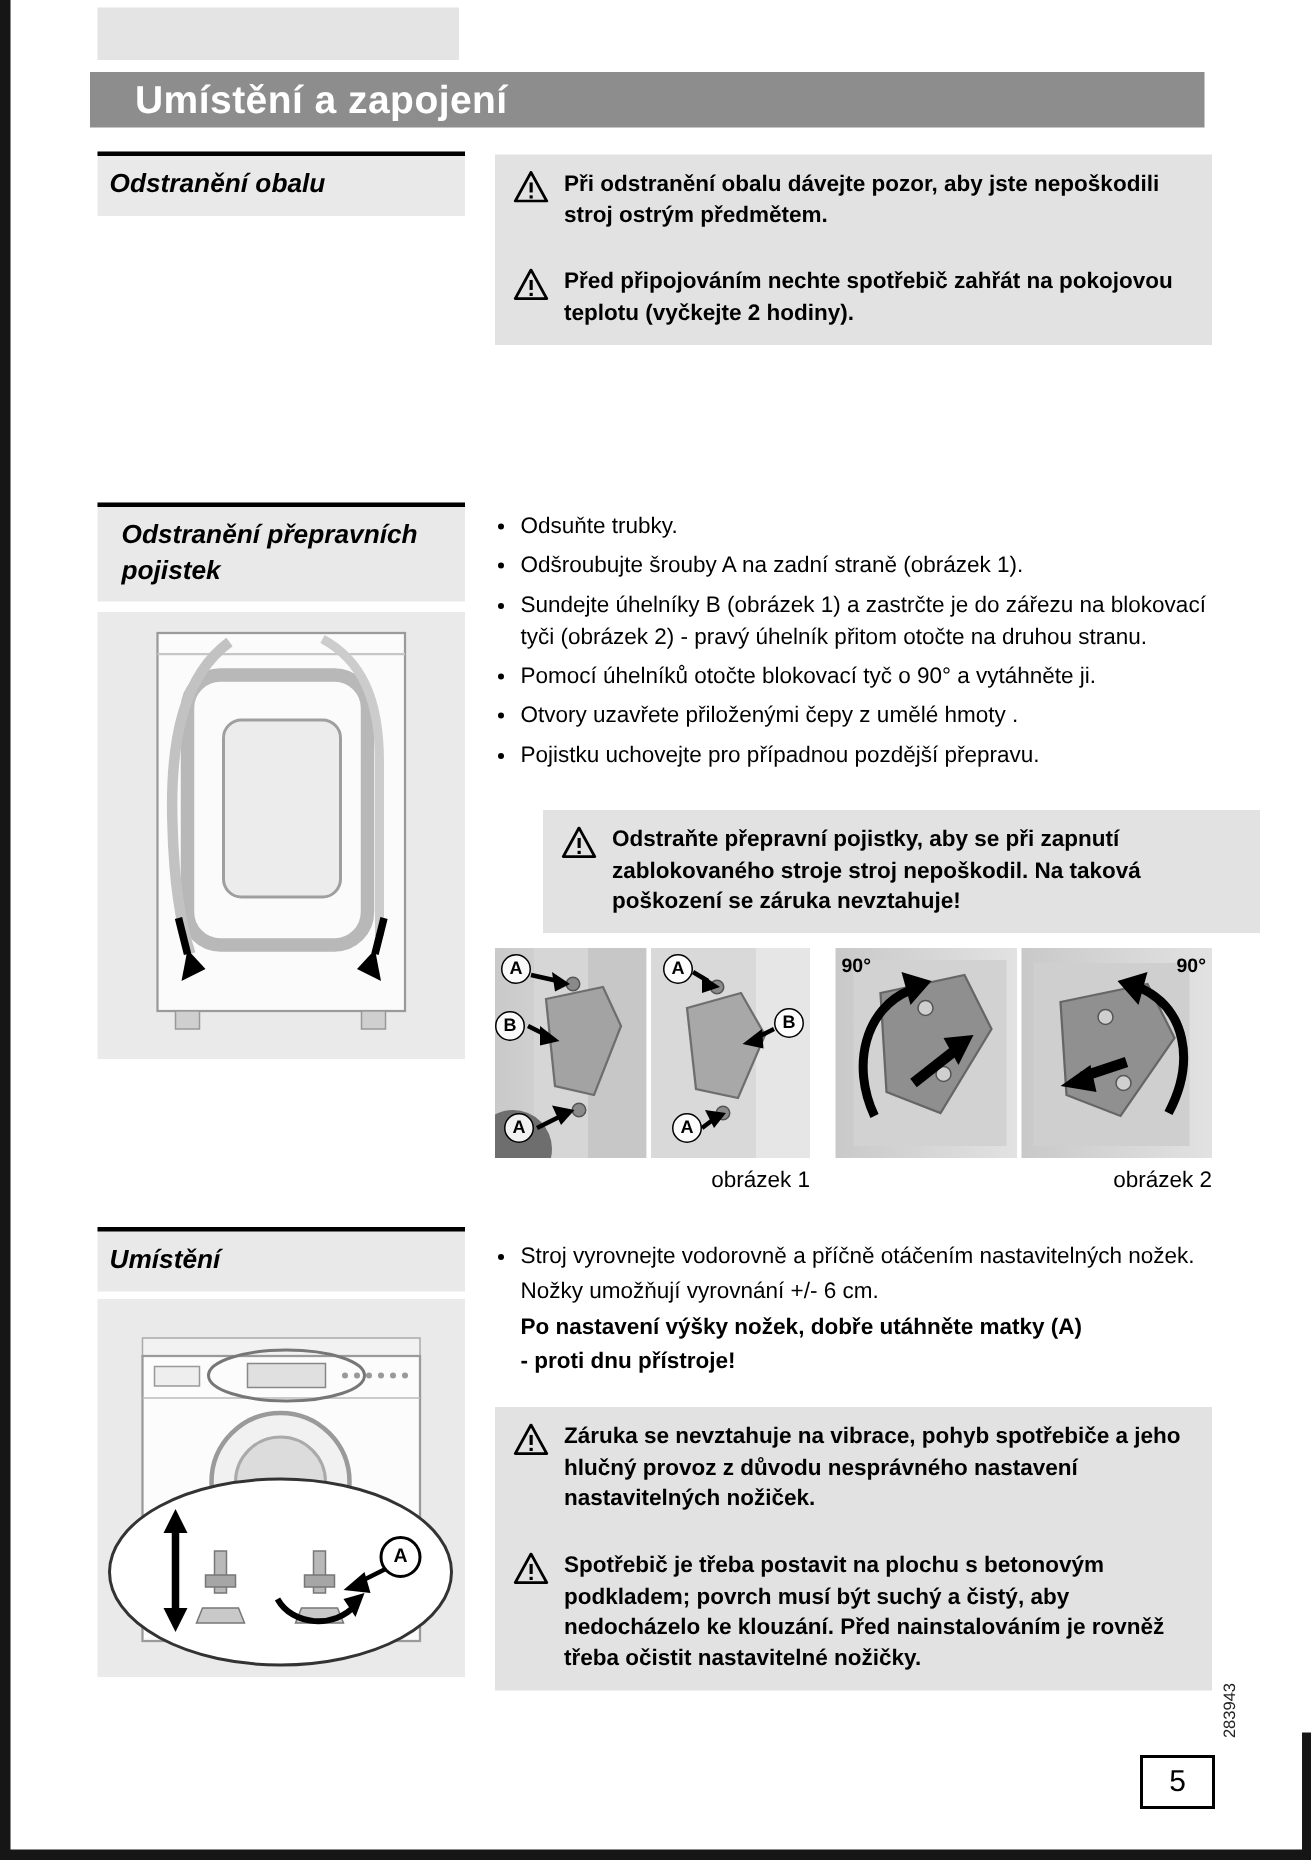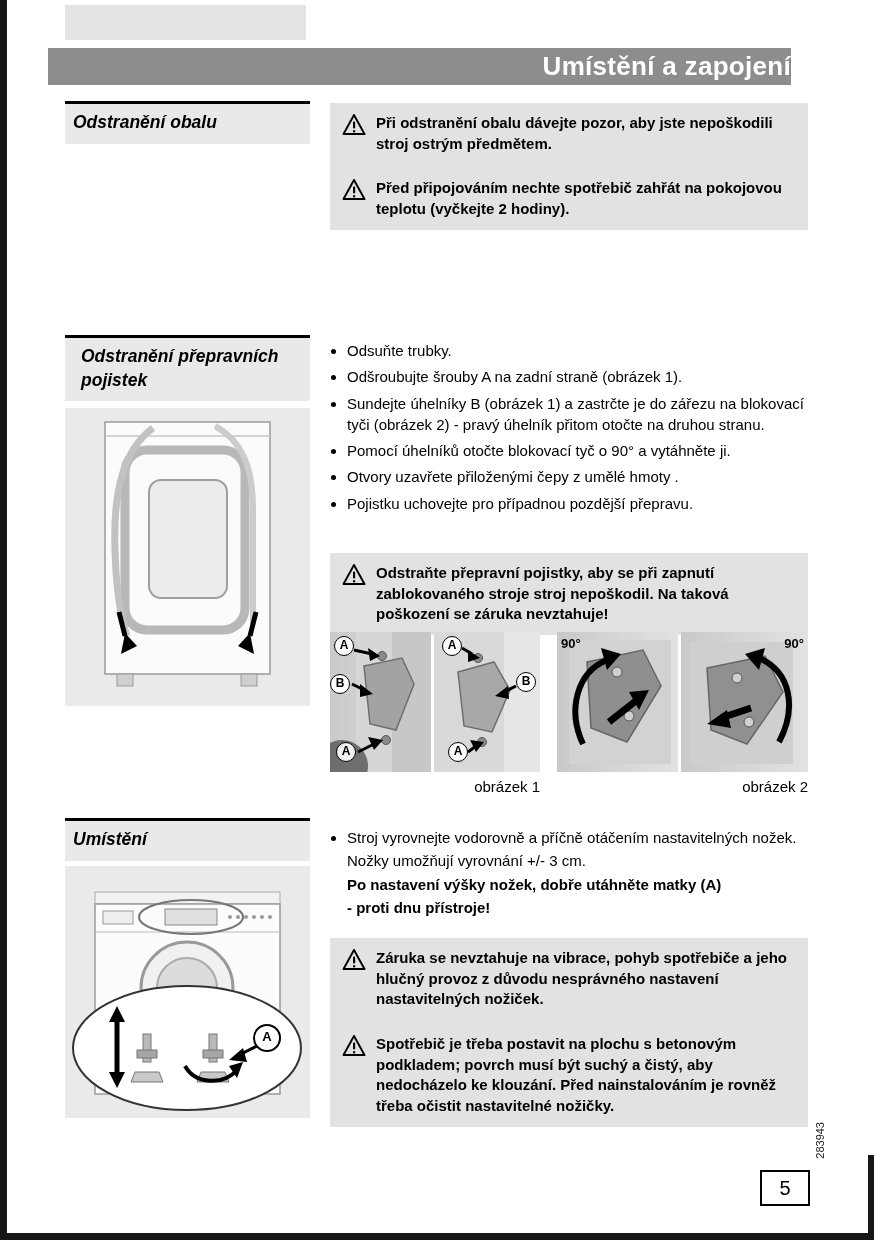--- a/index.html
+++ b/index.html
@@ -6,22 +6,22 @@
   body { margin: 0; background: #ffffff; font-family: "Liberation Sans", "DejaVu Sans", sans-serif; color: #000; }
   .page { position: relative; width: 874px; height: 1240px; background: #fff; overflow: hidden; }
 
   
   .edge-left   { position:absolute; left:0; top:0; width:7px; height:1240px; background:#161616; }
   .edge-bottom { position:absolute; left:0; top:1233px; width:874px; height:7px; background:#161616; }
   .edge-right  { position:absolute; left:868px; top:1155px; width:6px; height:85px; background:#161616; }
 
   .top-strip { position:absolute; left:65px; top:5px; width:241px; height:35px; background:#e4e4e4; }
 
-  .banner { position:absolute; left:48px; top:48px; width:743px; height:37px; background:#8d8d8d;
-            display:flex; align-items:center; padding-left:14px;justify-content:flex-end; }
+  .banner { position:absolute; left:60px; top:48px; width:743px; height:37px; background:#8d8d8d;
+            display:flex; align-items:center; padding-left:30px; }
   .banner-title { color:#fff; font-size:26px; font-weight:bold; letter-spacing:0.3px; }
 
   .sec-head { position:absolute; left:65px; width:245px; background:#e9e9e9; border-top:3px solid #000;
               padding:7px 10px 9px 8px; font-style:italic; font-weight:bold; font-size:17.5px; line-height:1.35; }
 
   .col-right { position:absolute; left:330px; width:478px; }
 
   .warnbox { background:#e2e2e2; padding:10px 12px; }
   .warn { display:flex; gap:10px; align-items:flex-start; }
   .warn + .warn { margin-top:24px; }
@@ -155,21 +155,21 @@
     <ul class="bullets">
       <li>Odsuňte trubky.</li>
       <li>Odšroubujte šrouby A na zadní straně (obrázek 1).</li>
       <li>Sundejte úhelníky B (obrázek 1) a zastrčte je do zářezu na blokovací tyči (obrázek 2) - pravý úhelník přitom otočte na druhou stranu.</li>
       <li>Pomocí úhelníků otočte blokovací tyč o 90° a vytáhněte ji.</li>
       <li>Otvory uzavřete přiloženými čepy z umělé hmoty .</li>
       <li>Pojistku uchovejte pro případnou pozdější přepravu.</li>
     </ul>
   </div>
 
-  <div class="col-right warnbox" style="top:553px;">
+  <div class="col-right warnbox" style="top:540px;margin-left:32px;">
     <div class="warn">
       <svg class="warn-icon" width="24" height="21" viewBox="0 0 24 22">
         <path d="M12 1 L23 21 L1 21 Z" fill="none" stroke="#000" stroke-width="2" stroke-linejoin="round"></path>
         <rect x="11" y="8" width="2.2" height="7" fill="#000"></rect>
           <rect x="11" y="17" width="2.2" height="2.2" fill="#000"></rect>
       </svg>
       <div class="warn-text">Odstraňte přepravní pojistky, aby se při zapnutí zablokovaného stroje stroj nepoškodil. Na taková poškození se záruka nevztahuje!</div>
     </div>
   </div>
 
@@ -242,21 +242,21 @@
       <span class="deg" style="right:4px; top:4px;">90°</span>
     </div>
 
     <div class="figcaption cap1">obrázek 1</div>
     <div class="figcaption cap2">obrázek 2</div>
   </div>
 
   <div class="col-right" style="top:826px;">
     <ul class="bullets" style="line-height:1.55;">
       <li>
-        <span class="b-lead">Stroj vyrovnejte vodorovně a příčně otáčením nastavitelných nožek. Nožky umožňují vyrovnání  +/- 3 cm.</span>
+        <span class="b-lead">Stroj vyrovnejte vodorovně a příčně otáčením nastavitelných nožek. Nožky umožňují vyrovnání  +/- 6 cm.</span>
         <span class="b-bold">Po nastavení výšky nožek, dobře utáhněte matky (A)</span>
         <span class="b-bold">- proti dnu přístroje!</span>
       </li>
     </ul>
   </div>
 
   <div class="col-right warnbox" style="top:938px;">
     <div class="warn">
       <svg class="warn-icon" width="24" height="21" viewBox="0 0 24 22">
         <path d="M12 1 L23 21 L1 21 Z" fill="none" stroke="#000" stroke-width="2" stroke-linejoin="round"></path>

